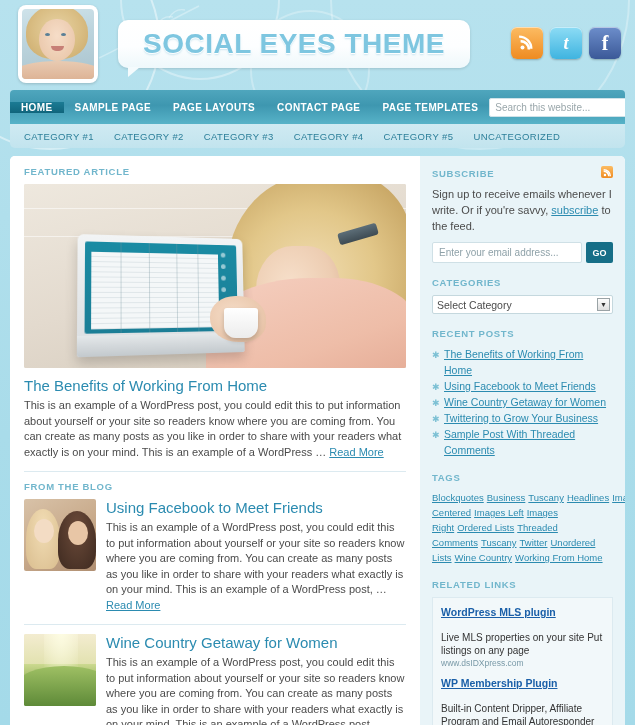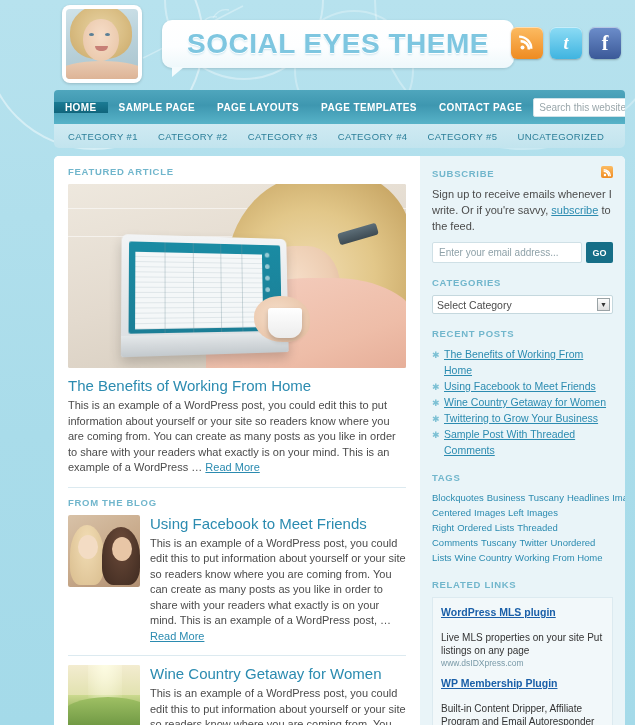--- a/index.html
+++ b/index.html
@@ -13,21 +13,20 @@
     overflow: hidden;
   }
 
   
   .page {
     position: relative;
     width: 635px;
     height: 725px;
     background: linear-gradient(180deg,#b7e2ee 0%, #a9dcea 60%, #a4dae9 100%);
     overflow: hidden;
-    padding-left: 44px;
   }
 
   
   .swirl {
     position: absolute;
     border: 2px solid rgba(255,255,255,.45);
     border-radius: 50%;
     pointer-events: none;
   }
   .sw1 { width: 220px; height: 220px; left: -60px; top: -70px; }
@@ -400,21 +399,21 @@
   .rp-list li {
     font-size: 10.5px; line-height: 16px;
     padding-left: 12px; position: relative;
   }
   .rp-list li .star {
     position:absolute; left:0; top:1px;
     color:#7cc0d4; font-size: 9px;
   }
   .rp-list li a { color:#2b8bb0; text-decoration: underline; cursor:pointer; }
   .tagcloud { font-size: 9.5px; line-height: 15px; }
-  .tagcloud a { color:#2b8bb0; cursor:pointer; margin-right: 3px; }
+  .tagcloud a { color:#2b8bb0; text-decoration: underline; cursor:pointer; margin-right: 3px; }
 
   .ads-box {
     background: #f2f8fa;
     border: 1px solid #dceaf0;
     padding: 8px 8px 5px 8px;
   }
   .ad { margin-bottom: 9px; }
   .ad-title {
     display:block; font-size: 10.5px; font-weight: bold;
     color:#1a5fa8; text-decoration: underline; cursor:pointer; margin-bottom:13px;
@@ -477,22 +476,22 @@
         <span class="g">f</span>
       </div>
     </div>
   </div>
 
   <div class="navwrap">
     <div class="nav-main">
       <div class="item active">HOME</div>
       <div class="item">SAMPLE PAGE</div>
       <div class="item">PAGE LAYOUTS</div>
+      <div class="item">CONTACT PAGE</div>
       <div class="item">PAGE TEMPLATES</div>
-      <div class="item">CONTACT PAGE</div>
       <div class="search-area">
         <input class="search-input" type="text" placeholder="Search this website..." style="">
 
       </div>
     </div>
     <div class="nav-sub">
       <div class="item">CATEGORY #1</div>
       <div class="item">CATEGORY #2</div>
       <div class="item">CATEGORY #3</div>
       <div class="item">CATEGORY #4</div>

